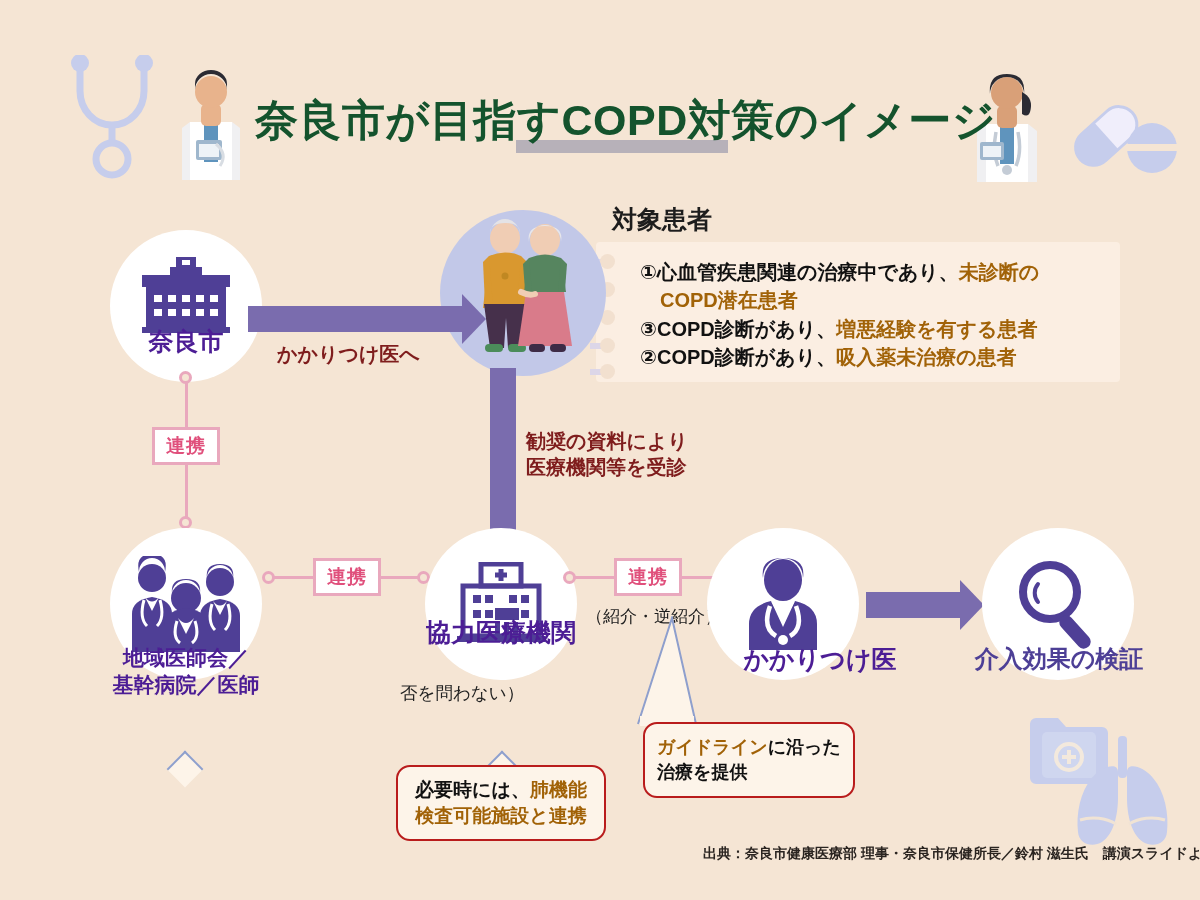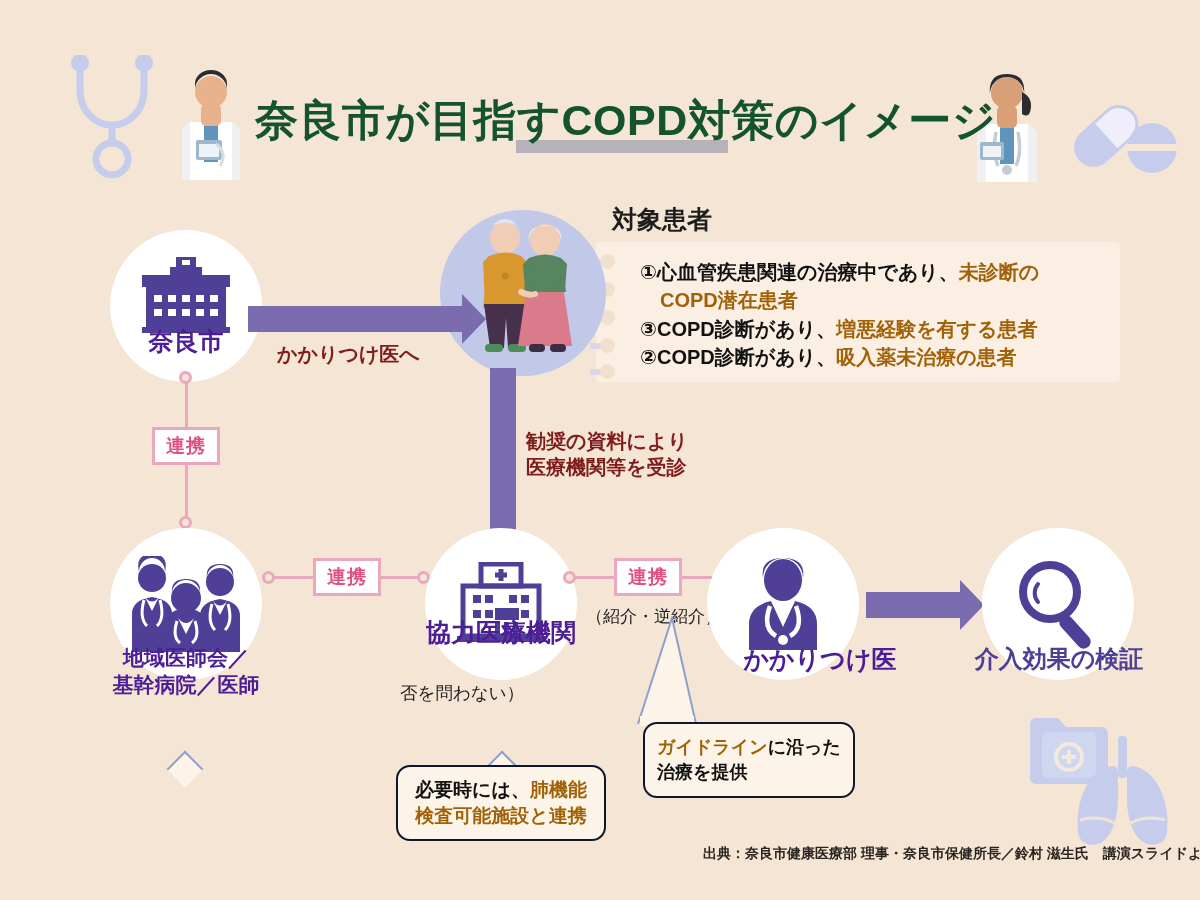--- a/index.html
+++ b/index.html
@@ -147,21 +147,21 @@
   .pin-stem {
     position: absolute;
     width: 11px; height: 6px;
     background: #dcd6e8;
   }
 
   
   .callout {
     position: absolute;
     background: #fdf4e9;
-    border: 2px solid #0f172a;
+    border: 2px solid #b91c1c;
     border-radius: 14px;
     display: flex; align-items: center; justify-content: center;
     text-align: center;
     font-size: 19px;
     font-weight: 700;
     color: #111;
     line-height: 1.38;
     padding: 8px 10px;
   }
   .callout-tail {

